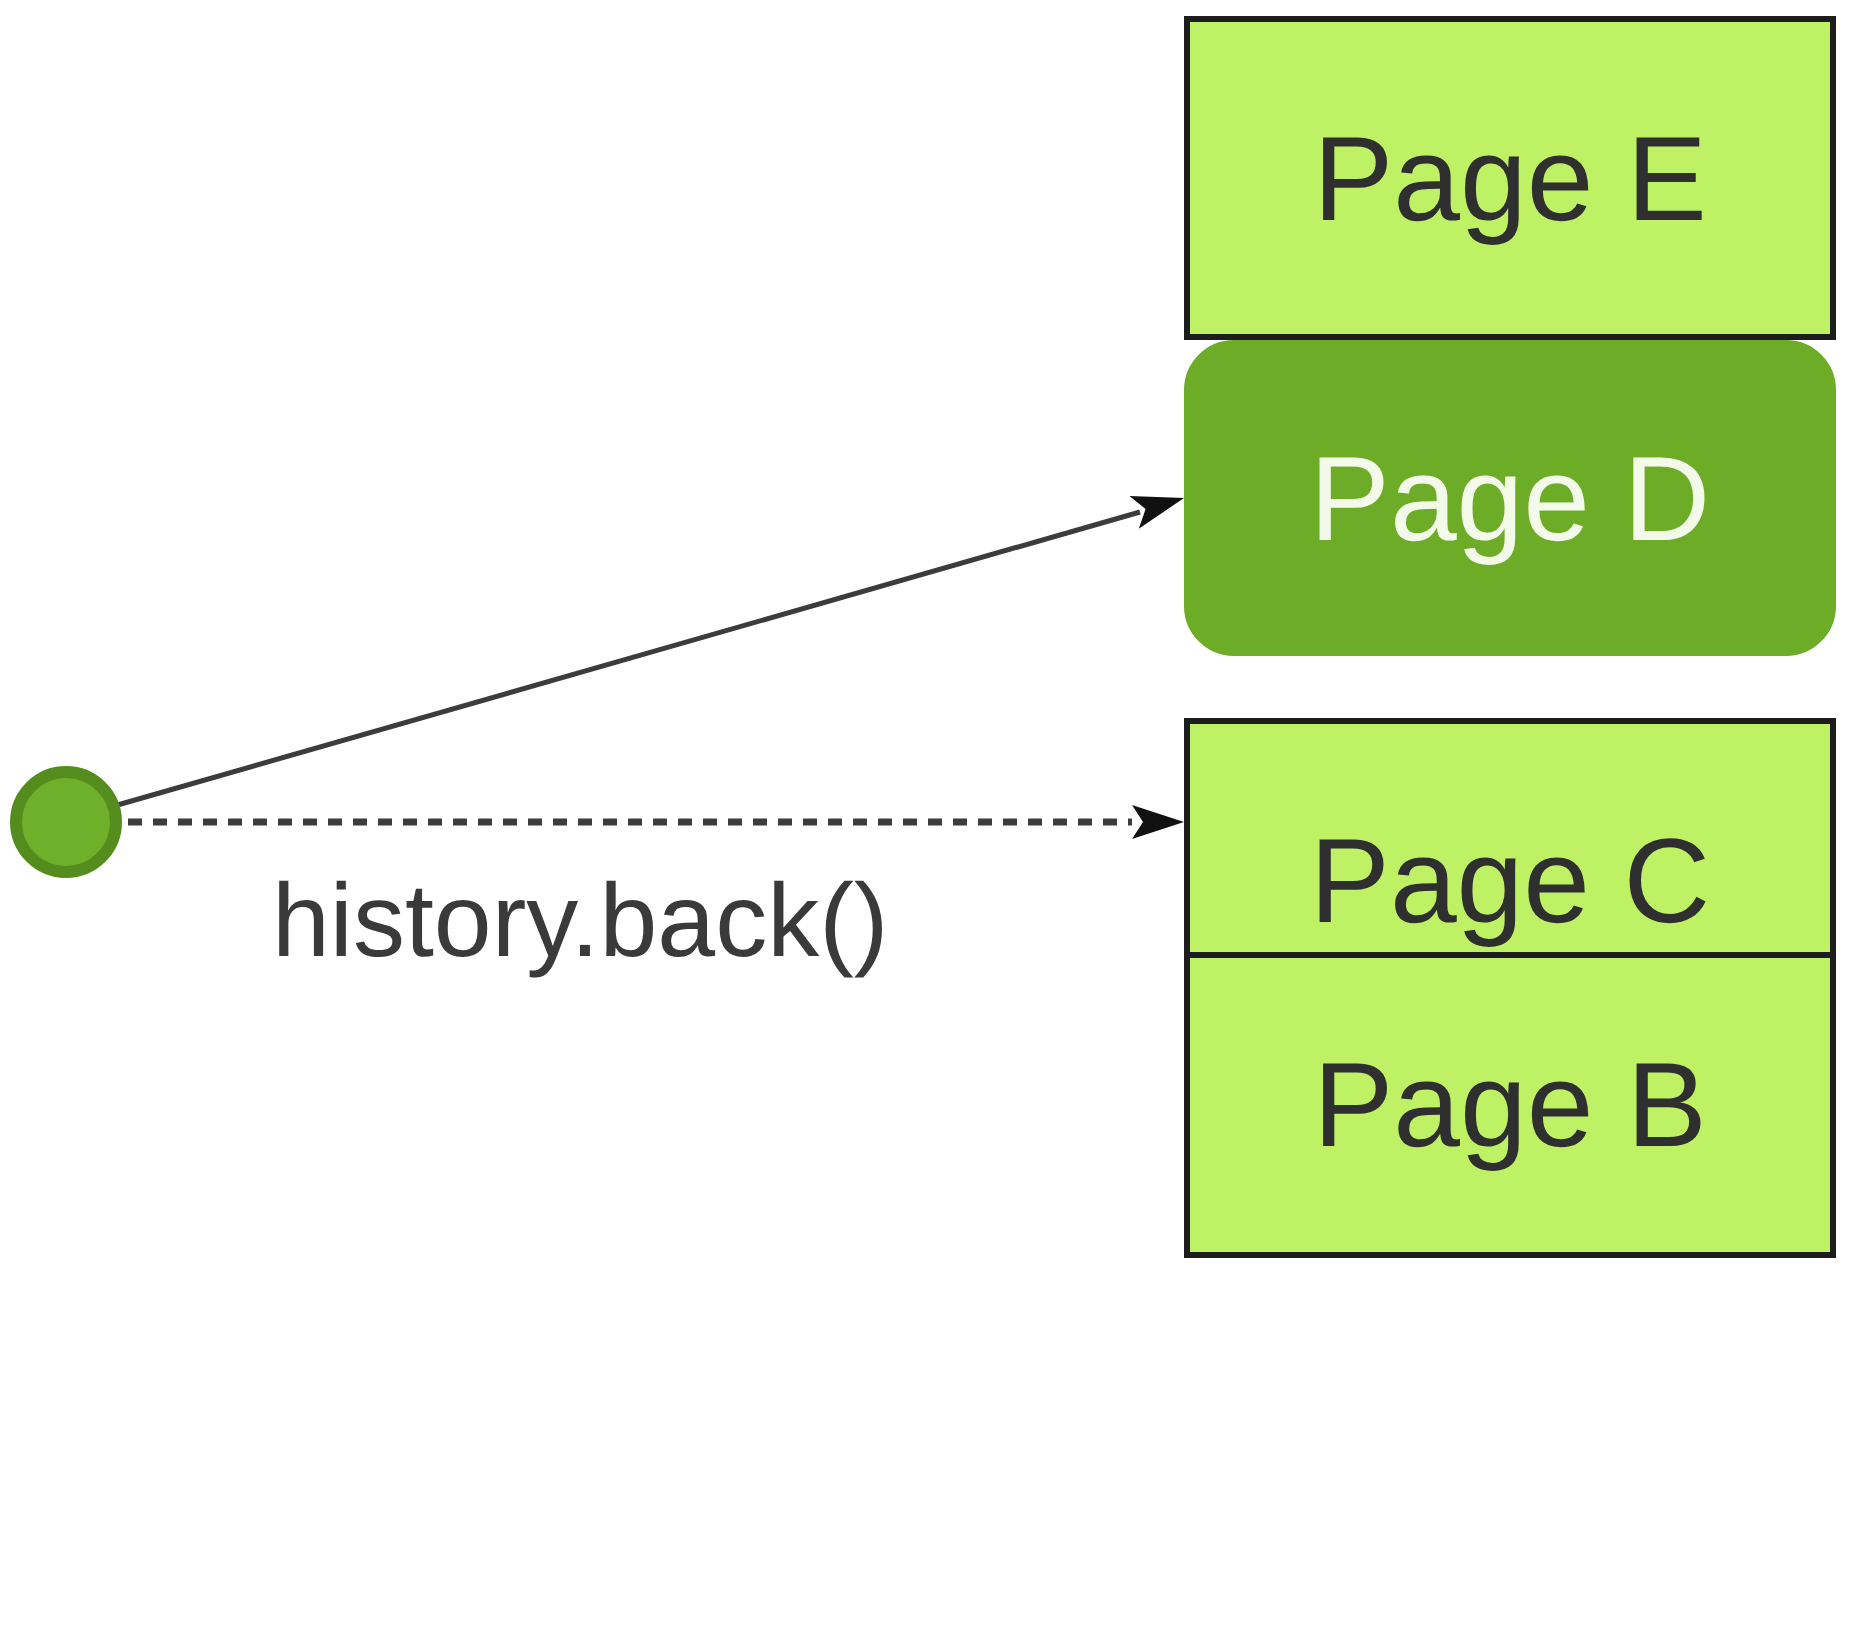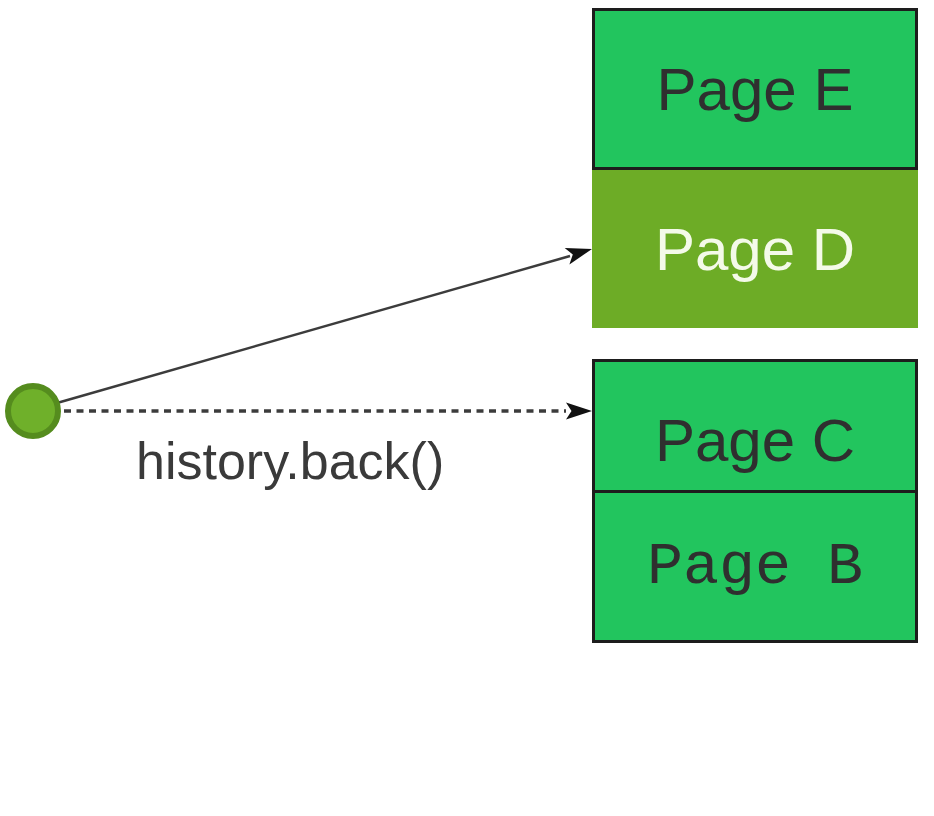--- a/index.html
+++ b/index.html
@@ -15,37 +15,37 @@
   html,body{width:934px;height:816px;background:#ffffff;overflow:hidden;}
   body{font-family:"Liberation Sans", sans-serif;position:relative;}
   .stage{position:absolute;left:0;top:0;width:934px;height:816px;}
 
   
   .stack-box{
     position:absolute;
     left:592px;
     width:326px;
     border:3px solid var(--box-border);
-    background:#22c55e;
+    background:#bef264;
     display:flex;
     align-items:center;
     justify-content:center;
     font-size:60px;
     color:var(--text-dark);
     letter-spacing:0px;
   }
   .stack-box.current{
     background:var(--highlight-green);
     border-color:var(--highlight-green);
     color:var(--text-light);
   }
   .box-e{top:8px;height:162px;}
-  .box-d{top:170px;height:158px;}
+  .box-d{top:170px;height:158px;border-radius:25px;}
   .box-c{top:328px;height:162px;margin-top:31px;}
-  .box-b{top:490px;height:153px;font-family:Liberation Mono, monospace;}
+  .box-b{top:476px;height:153px;}
   .box-a{top:643px;height:163px;}
 
   
   .back-label{
     position:absolute;
     left:136px;
     top:431px;
     font-size:52px;
     color:#3a3a3a;
     white-space:nowrap;

